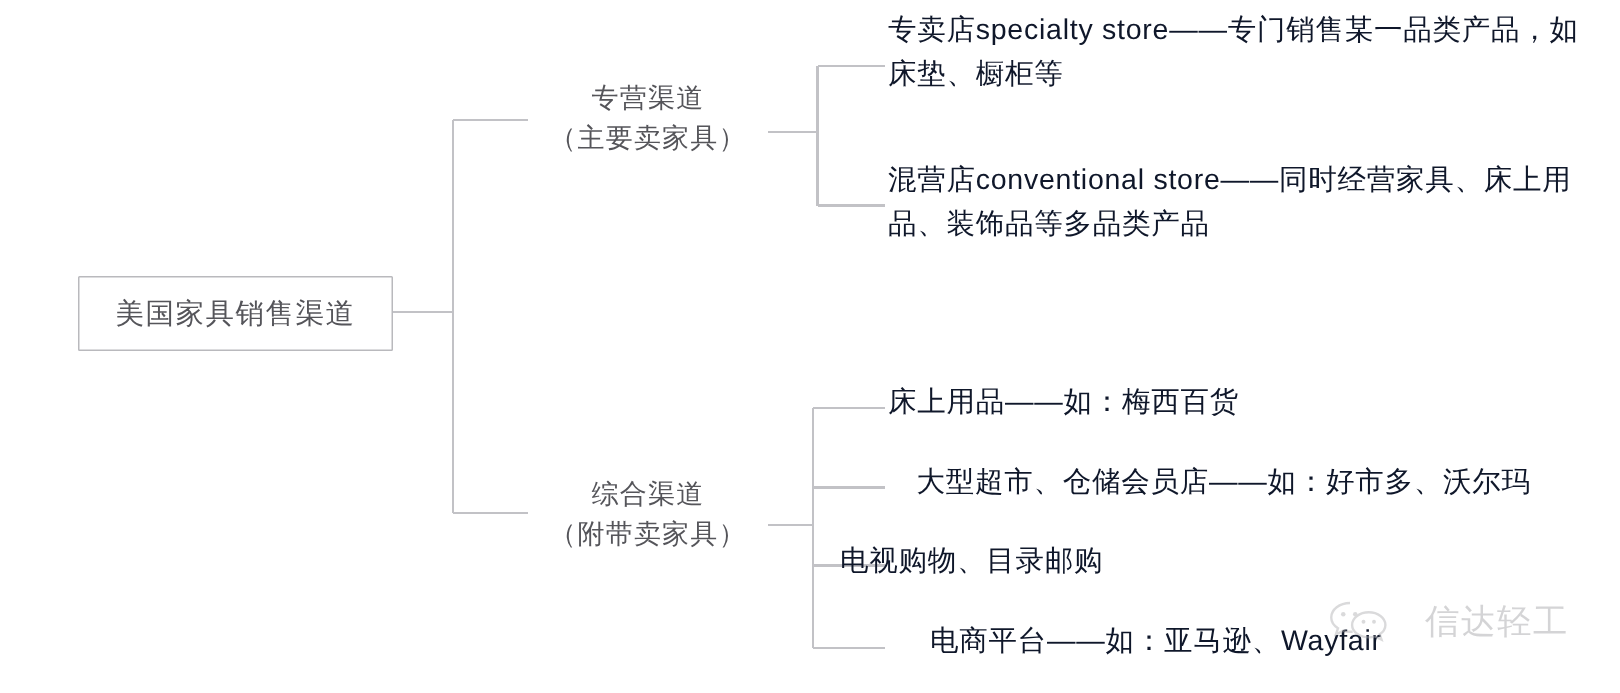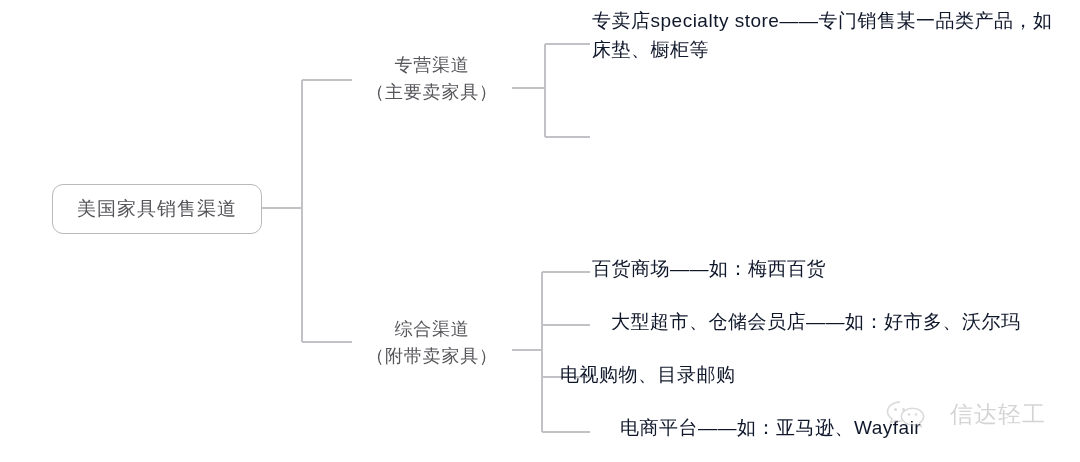--- a/index.html
+++ b/index.html
@@ -34,21 +34,21 @@
   }
 
   
   #root-node {
     position: absolute;
     left: 52px;
     top: 184px;
     width: 210px;
     height: 50px;
     border: 1.4px solid #b9b9bd;
-    border-radius: 11px;
+    border-radius: 1px;
     background: #ffffff;
     box-sizing: border-box;
     display: flex;
     align-items: center;
     justify-content: center;
   }
   #root-node .label {
     font-size: 19px;
     color: #55555a;
     letter-spacing: 1px;
@@ -147,22 +147,23 @@
     <span>专营渠道</span>
     <span class="line2">（主要卖家具）</span>
   </div>
 
   <div class="branch-label" id="branch-1">
     <span>综合渠道</span>
     <span class="line2">（附带卖家具）</span>
   </div>
 
   <div class="leaf" id="leaf-0-0">专卖店specialty store——专门销售某一品类产品，如床垫、橱柜等</div>
+  <div class="leaf" id="leaf-0-1">混营店conventional store——同时经营家具、床上用品、装饰品等多品类产品</div>
 
-  <div class="leaf" id="leaf-1-0">百货商场——如：梅西百货</div>
+  <div class="leaf" id="leaf-1-0">床上用品——如：梅西百货</div>
   <div class="leaf" id="leaf-1-1">大型超市、仓储会员店——如：好市多、沃尔玛</div>
   <div class="leaf" id="leaf-1-2">电视购物、目录邮购</div>
   <div class="leaf" id="leaf-1-3">电商平台——如：亚马逊、Wayfair</div>
 
   <div id="watermark">
     <span>
       <svg width="42" height="32" viewBox="0 0 42 32" xmlns="http://www.w3.org/2000/svg">
         <g fill="none" stroke="#a8a8ac" stroke-width="1.6">
           <path d="M15 4 C8 4 2.5 8.4 2.5 13.6 C2.5 16.5 4.3 19.1 7 20.8 L5.6 25 L10.4 22.6 C11.8 23 13.4 23.2 15 23.2 C15.6 23.2 16.2 23.2 16.8 23.1"></path>
           <path d="M27.5 10.2 C33.6 10.2 38.6 14 38.6 18.6 C38.6 21.1 37.1 23.3 34.8 24.8 L36 28.4 L31.8 26.3 C30.5 26.7 29 26.9 27.5 26.9 C21.4 26.9 16.4 23.1 16.4 18.6 C16.4 14 21.4 10.2 27.5 10.2 Z"></path>

